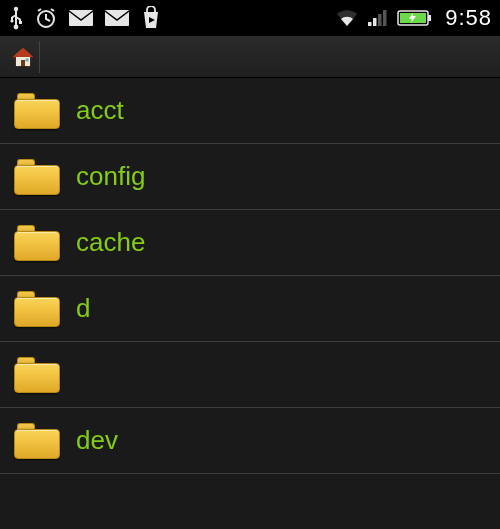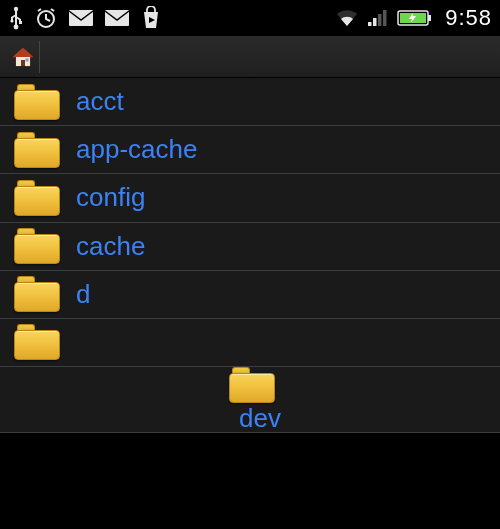--- a/index.html
+++ b/index.html
@@ -1,35 +1,35 @@
 <!DOCTYPE html>
 <html><head>
 <meta charset="utf-8">
 <style>
   * { margin: 0; padding: 0; box-sizing: border-box; }
   html, body { width: 500px; height: 529px; overflow: hidden; background: #000; font-family: Arial, Helvetica, sans-serif; -webkit-font-smoothing: antialiased; }
-  .screen { width: 500px; height: 433px; background: #1a1a1a; display: flex; flex-direction: column; }
+  .screen { width: 500px; height: 529px; background: #1a1a1a; display: flex; flex-direction: column; }
   
   .status-bar { height: 36px; background: #000; display: flex; align-items: center; padding: 0 8px; color: #fff; }
   .status-left { display: flex; align-items: center; gap: 10px; }
   .status-right { margin-left: auto; display: flex; align-items: center; gap: 8px; }
   .clock { font-size: 22px; letter-spacing: 1px; color: #fff; margin-left: 4px; }
   
   .usb-icon svg, .alarm-icon svg, .mail-icon svg, .play-icon svg, .wifi-icon svg, .signal-icon svg, .battery-icon svg { display: block; }
   
   .toolbar { height: 42px; background: linear-gradient(#2b2b2b,#1f1f1f); border-bottom: 1px solid #000; display: flex; align-items: center; padding: 0 6px; }
   .home-btn { width: 34px; height: 32px; display: flex; align-items: center; justify-content: center; border-right: 1px solid #444; cursor: pointer; }
   
   .list { flex: 1; display: flex; flex-direction: column; overflow: hidden; }
   .item { display: flex; align-items: center; height: 66px; border-bottom: 1px solid #3d3d3d; padding: 0 10px 0 14px; cursor: pointer; }
-  .item:last-child { border-bottom: 1px solid #3d3d3d; flex-direction: column; }
+  .item:last-child { border-bottom: 1px solid #3d3d3d; }
   .folder { width: 46px; height: 36px; position: relative; flex-shrink: 0; }
   .folder .tab { position: absolute; top: 0; left: 3px; width: 18px; height: 8px; background: linear-gradient(#f3c94a,#e0ae2f); border-radius: 3px 3px 0 0; border: 1px solid #b78814; border-bottom: none; }
   .folder .body { position: absolute; top: 6px; left: 0; right: 0; bottom: 0; background: linear-gradient(#f8d55a 0%, #f2c341 40%, #e0a828 100%); border: 1px solid #b78814; border-radius: 4px; box-shadow: inset 0 1px 0 rgba(255,255,255,.5), 0 1px 2px rgba(0,0,0,.6); }
-  .label { margin-left: 16px; color: #3b82f6; font-size: 26px; font-weight: 400; }
+  .label { margin-left: 16px; color: #84cc16; font-size: 26px; font-weight: 400; }
 </style>
 </head>
 <body>
 
 <div class="screen">
 
   <div class="status-bar">
     <div class="status-left">
       <span class="usb-icon">
         <svg width="16" height="24" viewBox="0 0 16 24">
@@ -133,27 +133,20 @@
           <div class="tab"></div>
           <div class="body"></div>
         </div>
       <div class="label">acct</div>
     </div>
     <div class="item">
       <div class="folder">
           <div class="tab"></div>
           <div class="body"></div>
         </div>
-      <div class="label">app-cache</div>
-    </div>
-    <div class="item">
-      <div class="folder">
-          <div class="tab"></div>
-          <div class="body"></div>
-        </div>
       <div class="label">config</div>
     </div>
     <div class="item">
       <div class="folder">
           <div class="tab"></div>
           <div class="body"></div>
         </div>
       <div class="label">cache</div>
     </div>
     <div class="item">

